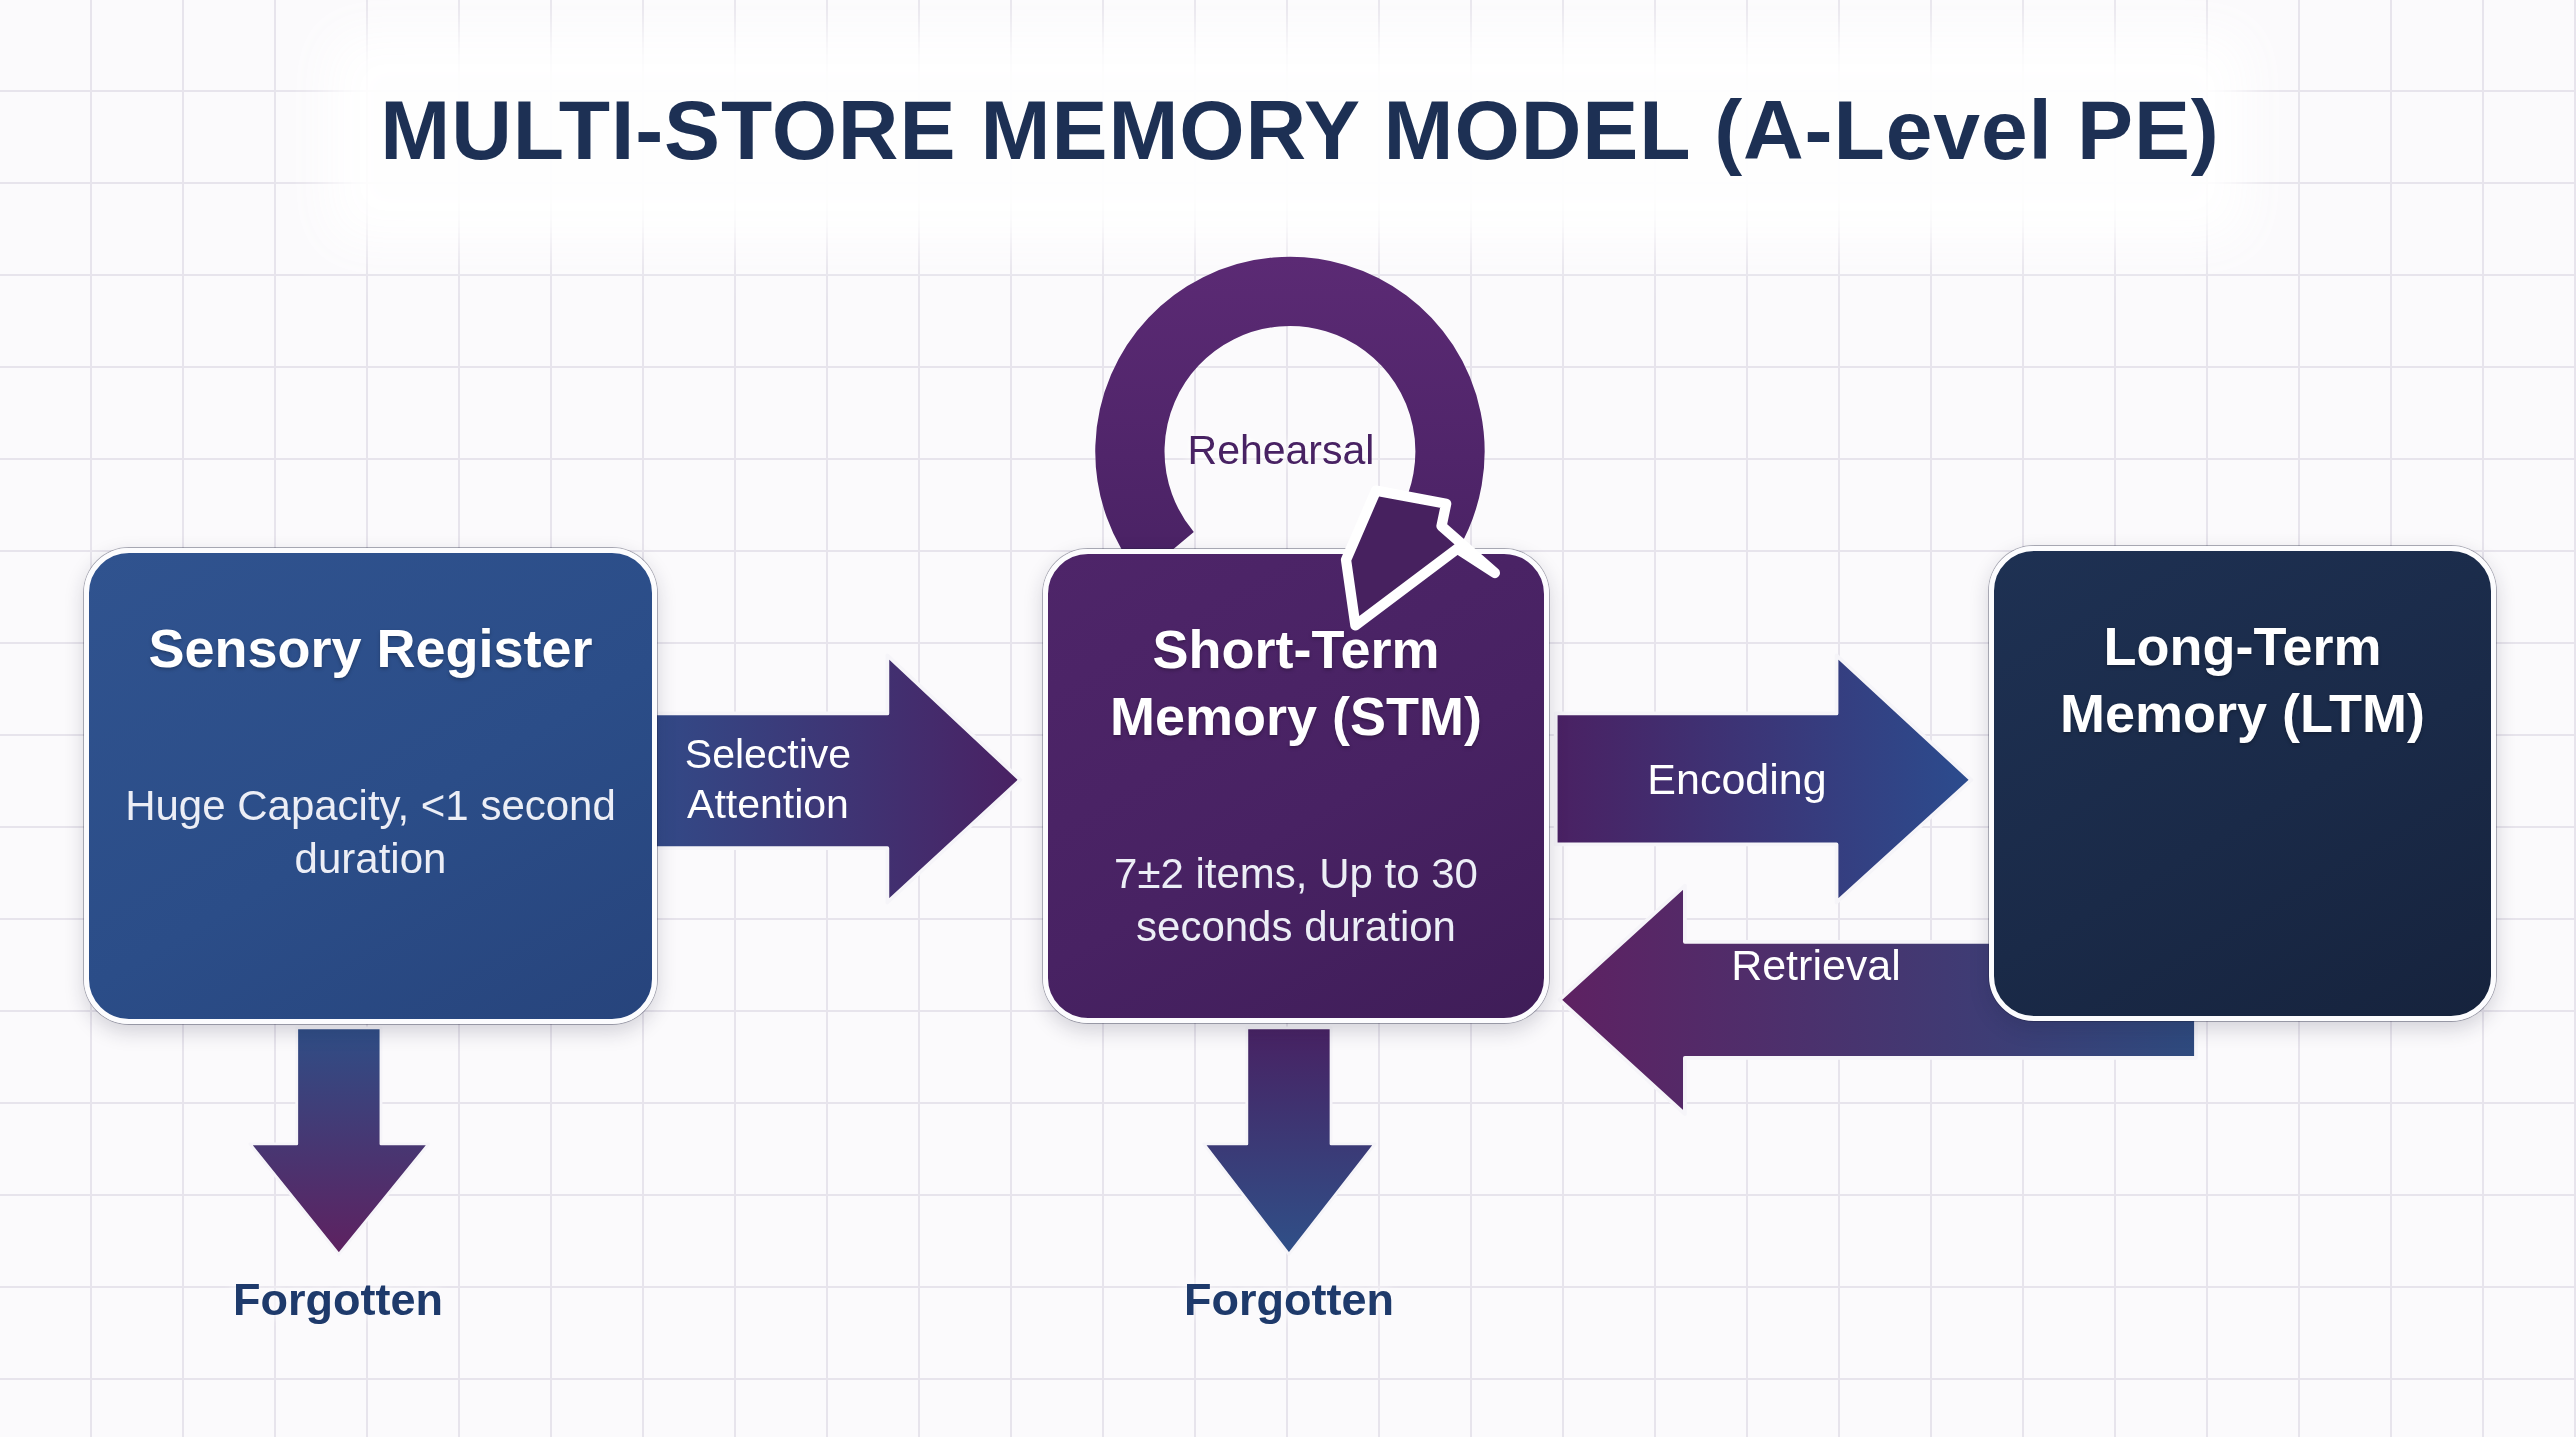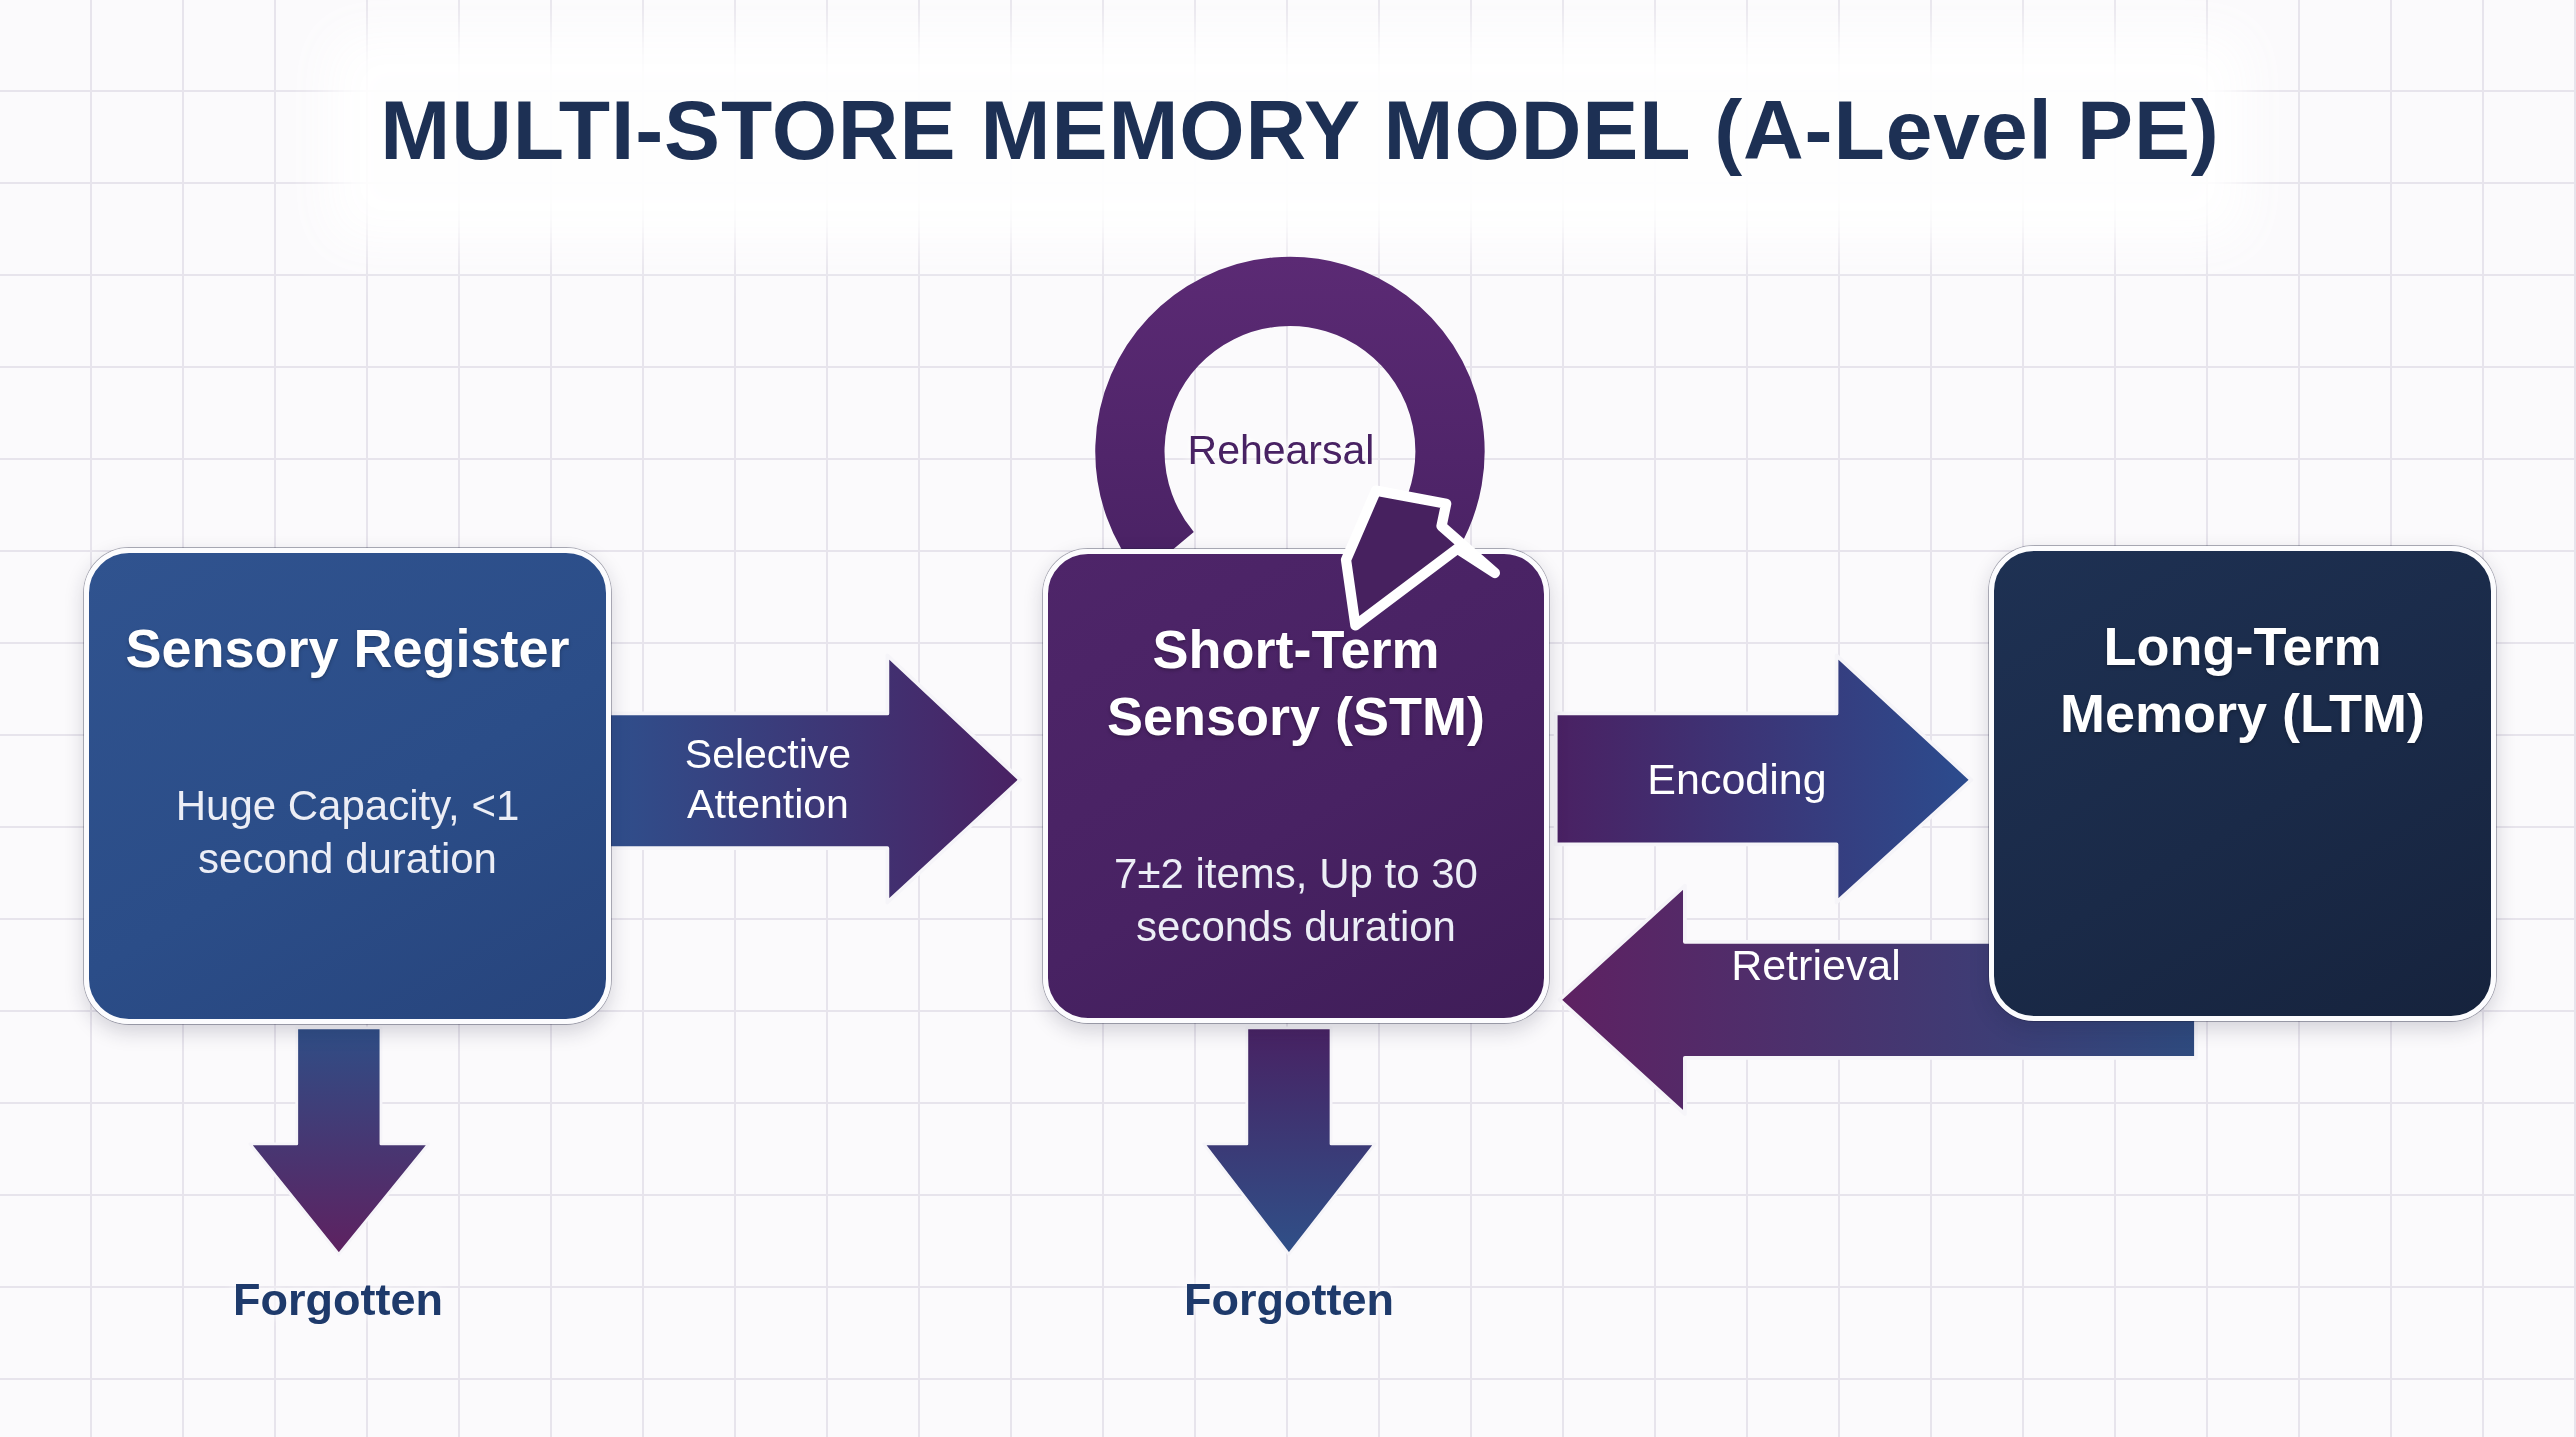--- a/index.html
+++ b/index.html
@@ -33,21 +33,21 @@
   .memory-box {
     position: absolute; z-index: 2;
     box-sizing: border-box;
     border-radius: 45px;
     border: 5.6px solid #fcfcfe;
     box-shadow: 0 0 0 0.9px rgba(25,28,55,0.35), 0 7.5px 20.6px rgba(25,28,55,0.18);
     text-align: center;
     color: #ffffff;
     padding: 62px 26px 0 26px;
   }
-  #box-sensory { left: 84px;  top: 548px; width: 527px; height: 476px; background: linear-gradient(150deg, #30538f 0%, #2b4d88 55%, #27447c 100%); }
+  #box-sensory { left: 84px;  top: 548px; width: 573px; height: 476px; background: linear-gradient(150deg, #30538f 0%, #2b4d88 55%, #27447c 100%); }
   #box-stm     { left: 1043px; top: 549px; width: 506px; height: 474px; background: linear-gradient(150deg, #4e2569 0%, #482263 55%, #3f1d58 100%); }
   #box-ltm     { left: 1989px; top: 546px; width: 507px; height: 475px; background: linear-gradient(150deg, #1e3153 0%, #1a2a48 55%, #16233d 100%); }
   .box-title {
     font-size: 54px; font-weight: bold; line-height: 67px;
     text-shadow: 0 1.9px 3.7px rgba(0,0,0,0.25);
   }
   .box-subtitle {
     margin-top: 97px;
     font-size: 42px; line-height: 53px;
     color: #eceef6;
@@ -123,21 +123,21 @@
 
     <polygon points="1332,1098 1422,1098 1422,1222 1469,1222 1377,1340 1286,1222 1332,1222" fill="url(#gradDownStm)" stroke="#f6f5f9" stroke-width="3" stroke-linejoin="round"></polygon>
   </svg>
 
   <div id="box-sensory" class="memory-box">
     <div class="box-title">Sensory Register</div>
     <div class="box-subtitle">Huge Capacity, &lt;1 second duration</div>
   </div>
 
   <div id="box-stm" class="memory-box">
-    <div class="box-title">Short-Term Sensory (STM)</div>
+    <div class="box-title">Short-Term Memory (STM)</div>
     <div class="box-subtitle">7±2 items, Up to 30 seconds duration</div>
   </div>
 
   <div id="box-ltm" class="memory-box">
     <div class="box-title">Long-Term Memory (LTM)</div>
   </div>
 
   <svg id="layer-front" class="layer" width="2576" height="1438" viewBox="0 0 2752 1536">
     <polygon points="1470,524 1545,538 1540,562 1597,612 1557,586 1448,668 1438,598" fill="#47215f" stroke="#ffffff" stroke-width="11" stroke-linejoin="round"></polygon>
   </svg>

